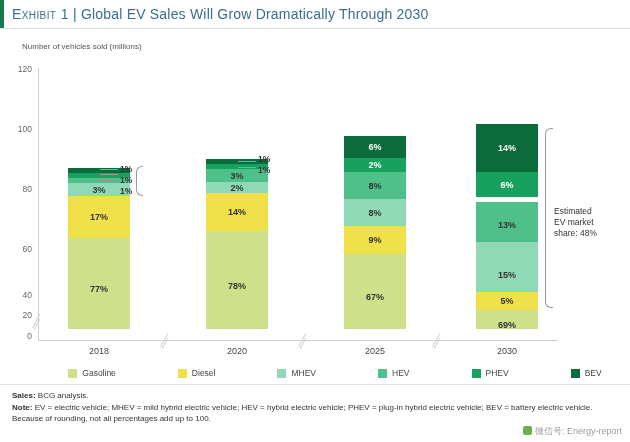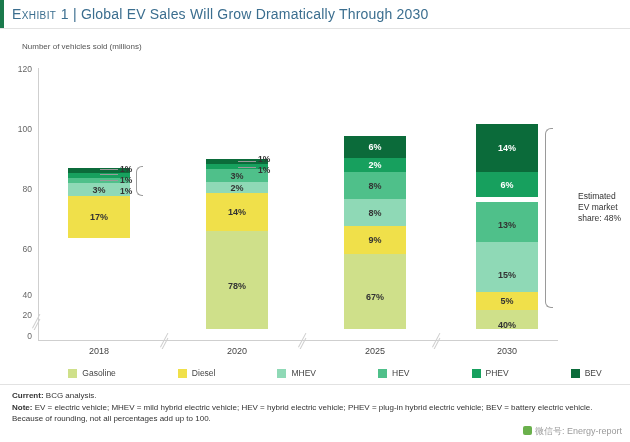--- a/index.html
+++ b/index.html
@@ -134,20 +134,23 @@
     <div class="seg" style="top:10px;height:5px;background:#4fc08a;"></div>
 
     <div class="seg" style="top:15px;height:13px;background:#8fd9b6;">
       <span>3%</span>
     </div>
 
     <div class="seg" style="top:28px;height:42px;background:#f0e04a;">
       <span>17%</span>
     </div>
 
+    <div class="seg" style="top:70px;height:102px;background:#cfe08a;">
+      <span>77%</span>
+    </div>
     <div class="barbreak" style="top:161px;height:11px;">
       <div class="s1" style="left:-6px;top:1px;transform:rotate(-9deg);"></div>
       <div class="s2" style="left:-6px;top:7px;transform:rotate(-9deg);"></div>
     </div>
   </div>
 
   <div class="bar" style="left:206px;top:131px;width:62px;height:181px;">
     <div class="seg" style="top:0px;height:5px;background:#0b6b3a;"></div>
     <div class="seg" style="top:5px;height:5px;background:#17a05e;"></div>
     <div class="seg" style="top:10px;height:13px;background:#4fc08a;">
@@ -203,21 +206,21 @@
     <div class="seg" style="top:78px;height:45px;background:#4fc08a;">
       <span>13%</span>
     </div>
     <div class="seg" style="top:118px;height:66px;background:#8fd9b6;">
       <span>15%</span>
     </div>
     <div class="seg" style="top:168px;height:18px;background:#f0e04a;">
       <span>5%</span>
     </div>
     <div class="seg" style="top:186px;height:30px;background:#cfe08a;">
-      <span>40%</span>
+      <span>69%</span>
     </div>
     <div class="barbreak" style="top:205px;height:11px;">
       <div class="s1" style="left:-6px;top:1px;transform:rotate(-9deg);"></div>
       <div class="s2" style="left:-6px;top:7px;transform:rotate(-9deg);"></div>
     </div>
   </div>
 
   <div class="breakmark" style="left:160px;top:305px;">
     <i style="top:14px;left:0;"></i>
       <i style="top:19px;left:0;"></i>
@@ -244,21 +247,21 @@
   <div class="smalllbl" style="left:120px;top:158px;">1%</div>
 
   <div class="brace" style="left:136px;top:138px;width:6px;height:28px;"></div>
 
   <div class="calloutline" style="left:238px;top:133px;width:18px;"></div>
   <div class="calloutline" style="left:238px;top:139px;width:18px;"></div>
   <div class="smalllbl" style="left:258px;top:126px;">1%</div>
   <div class="smalllbl" style="left:258px;top:137px;">1%</div>
 
   <div class="brace" style="left:545px;top:100px;width:7px;height:178px;"></div>
-  <div class="anno" style="left:554px;top:163px;margin-left:24px;">
+  <div class="anno" style="left:554px;top:178px;">
     <div>Estimated</div>
     <div>EV market</div>
     <div>share: 48%</div>
   </div>
 
 </div>
 
 <div id="legend">
   <div class="legitem">
     <span class="swatch" style="background:#cfe08a;"></span>
@@ -281,21 +284,21 @@
     <span class="leglabel">PHEV</span>
   </div>
   <div class="legitem">
     <span class="swatch" style="background:#0b6b3a;"></span>
     <span class="leglabel">BEV</span>
   </div>
 </div>
 
 <div id="footer">
   <div>
-    <span class="b">Current:</span>
+    <span class="b">Sales:</span>
     <span>BCG analysis.</span>
   </div>
   <div>
     <span class="b">Note:</span>
     <span>EV = electric vehicle; MHEV = mild hybrid electric vehicle; HEV = hybrid electric vehicle; PHEV = plug-in hybrid electric vehicle; BEV = battery electric vehicle. Because of rounding, not all percentages add up to 100.</span>
   </div>
 </div>
 
 <div id="wm">
   <span class="wicon"></span><span>微信号: Energy-report</span>

